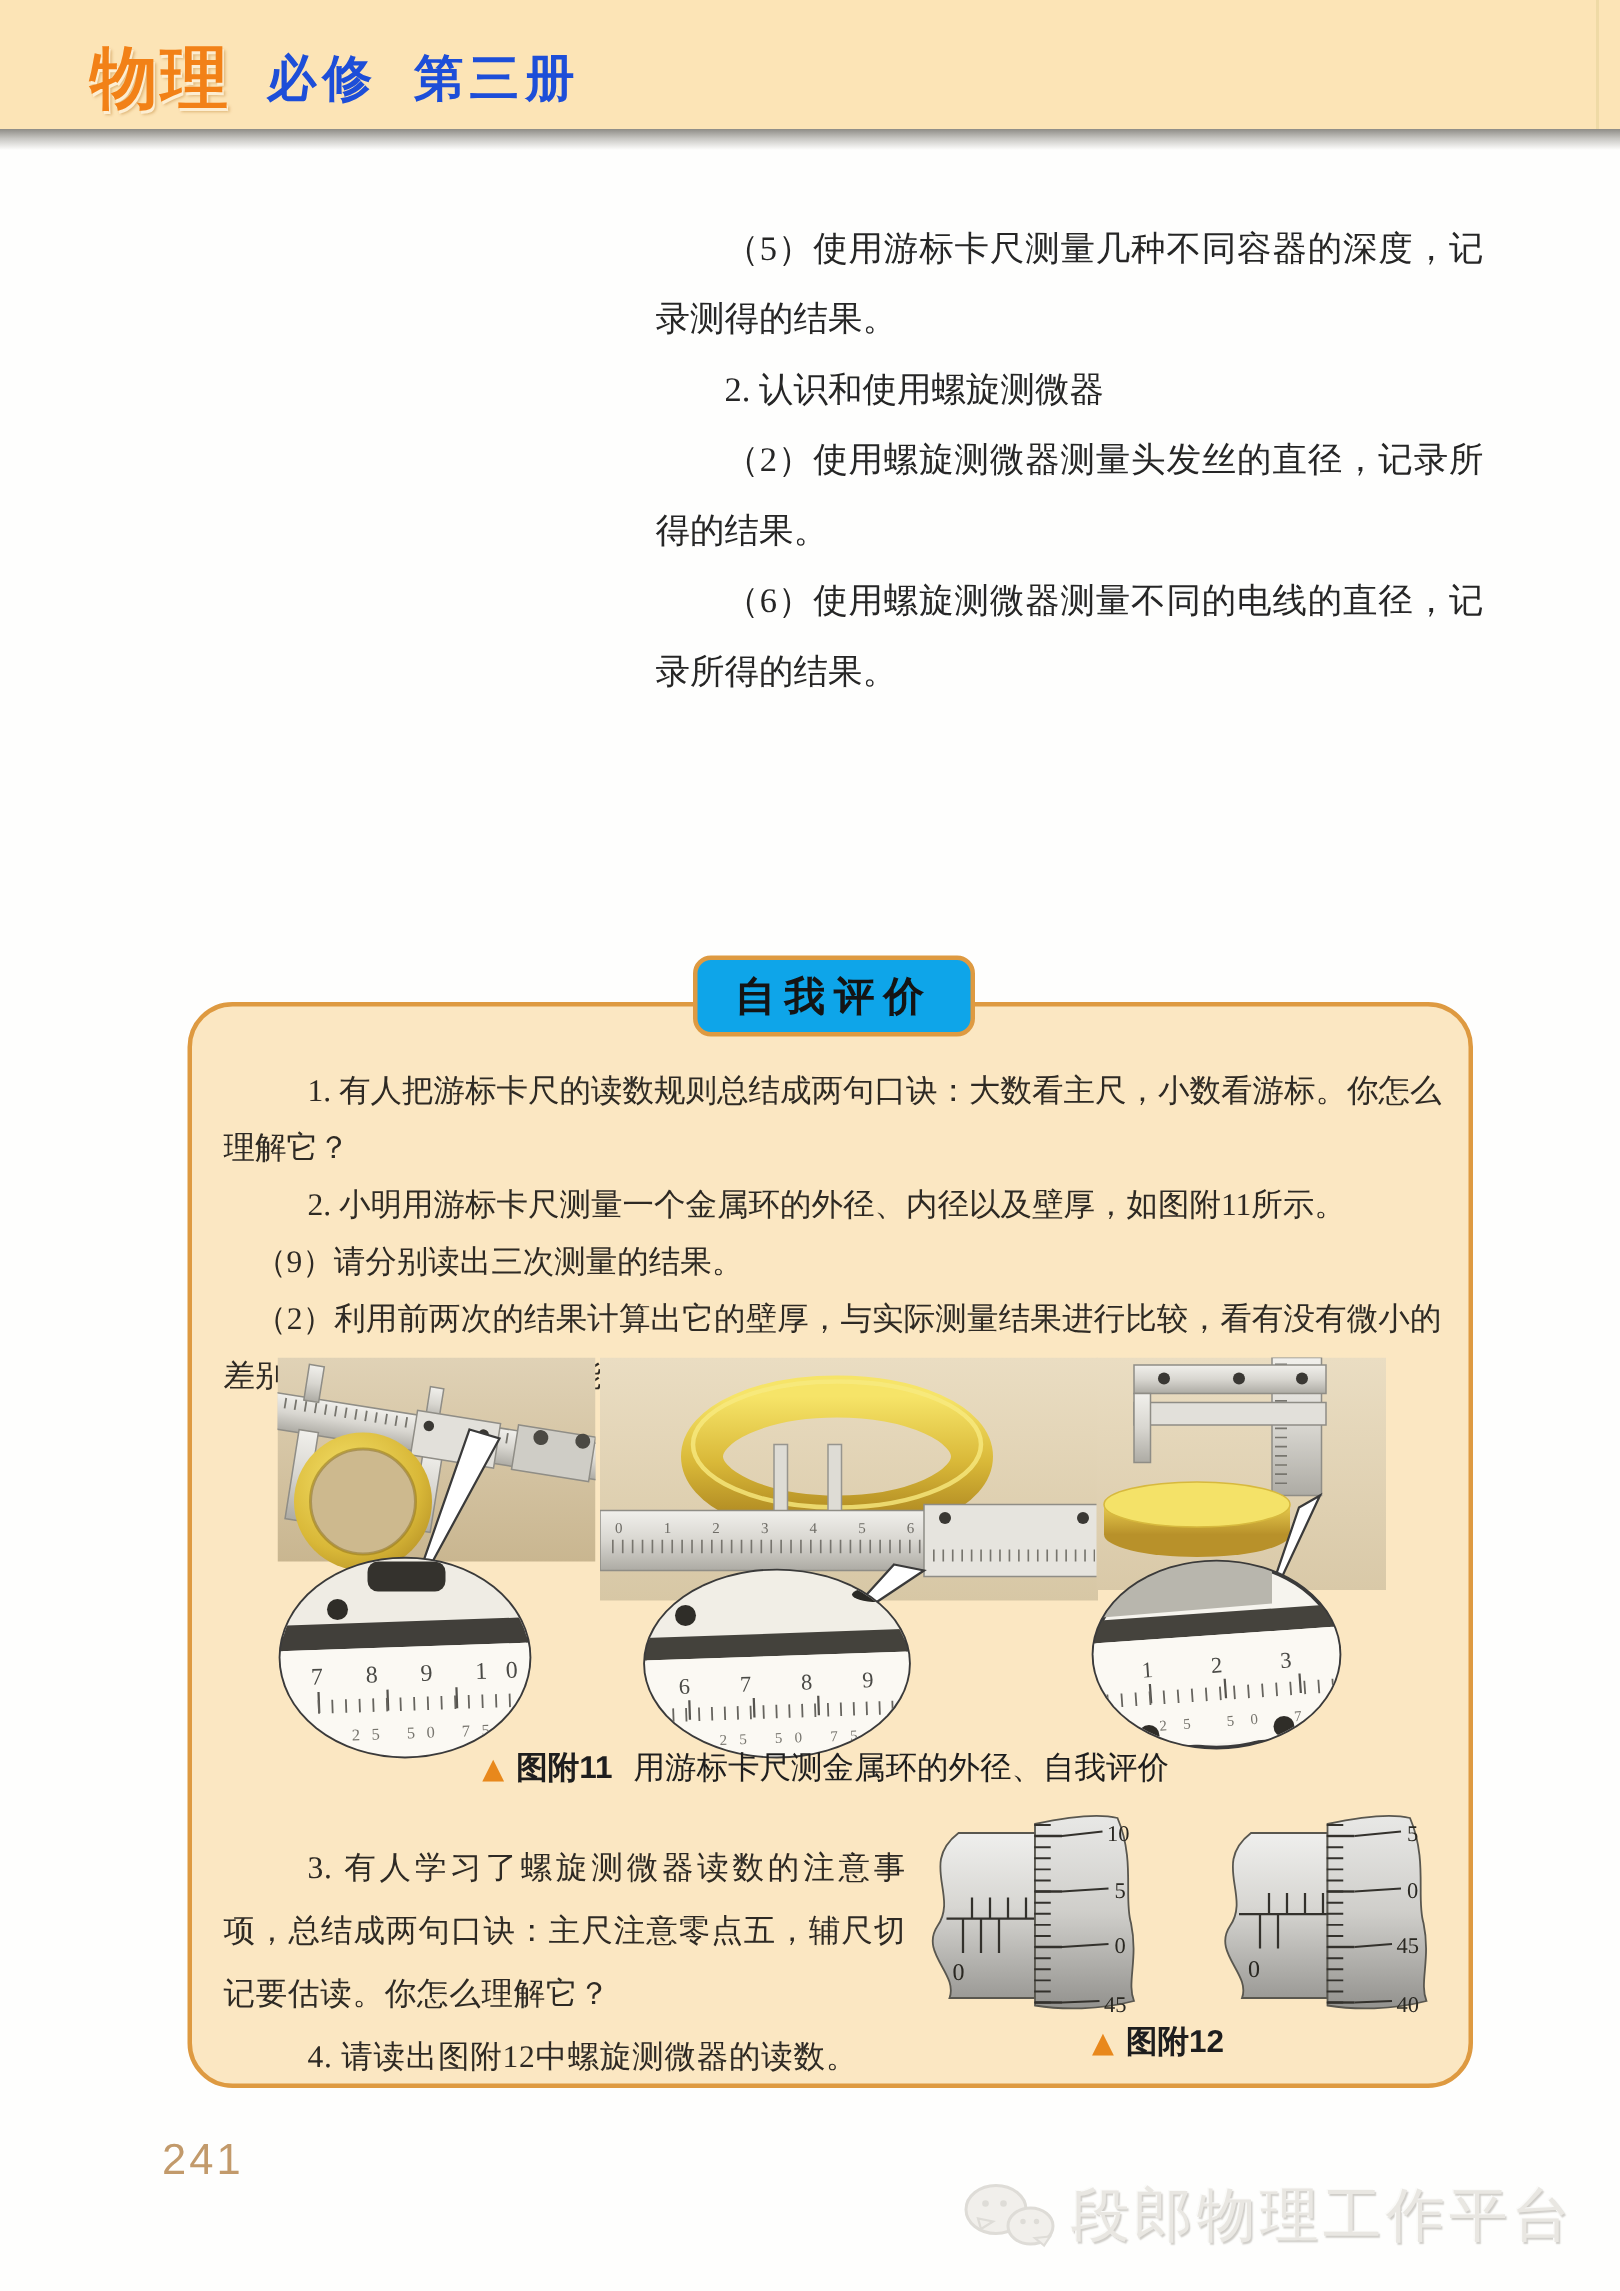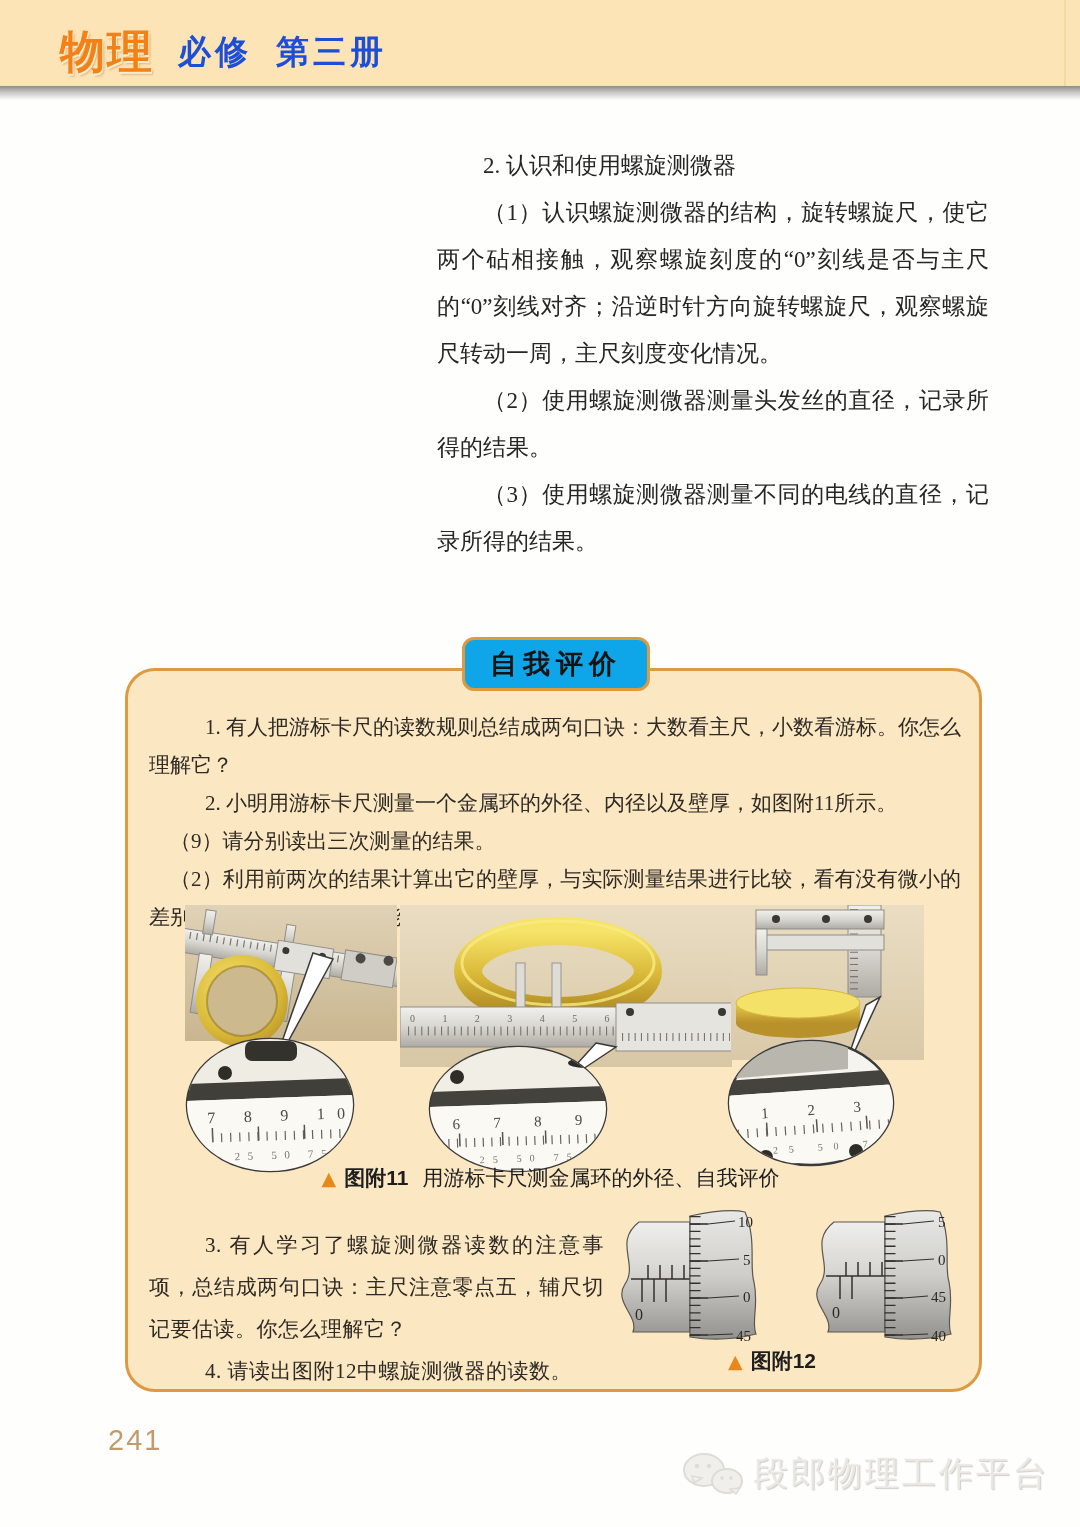--- a/index.html
+++ b/index.html
@@ -51,43 +51,43 @@
   .q34 p{margin:0;text-indent:56px;word-break:break-all;}
 
   #mi1{position:absolute;left:593px;top:1206px;}
   #mi2{position:absolute;left:788px;top:1206px;}
   .fig12-cap{position:absolute;left:593px;top:1347px;width:372px;text-align:center;white-space:nowrap;}
 
   
   .page-num{position:absolute;left:108px;top:1424px;font-family:"Liberation Sans",sans-serif;
         font-size:29px;color:#C29A6B;letter-spacing:2px;}
   .watermark{position:absolute;right:30px;top:1450px;display:flex;align-items:center;gap:8px;}
-  .wm-text{font-family:"Liberation Sans",sans-serif;font-size:34px;letter-spacing:3px;color:#E9E7E2;
+  .wm-text{font-family:"Liberation Sans",sans-serif;font-size:39px;letter-spacing:3px;color:#E9E7E2;
         text-shadow:-1px -1px 0 #FAFAF8,1px 1px 1px #CFCDC8;}
 </style>
 </head>
 <body>
 
 <div class="page">
 
   <div class="header-band">
     <div class="header-edge"></div>
     <div class="header-title">
       <span class="t-subject">物理</span>
       <span class="t-rest">必修</span>
       <span class="t-rest">第三册</span>
     </div>
   </div>
   <div class="header-shadow"></div>
 
   <div class="intro">
+    <p>（5）使用游标卡尺测量几种不同容器的深度，记录测得的结果。</p>
     <p>2. 认识和使用螺旋测微器</p>
-    <p>（1）认识螺旋测微器的结构，旋转螺旋尺，使它两个砧相接触，观察螺旋刻度的“0”刻线是否与主尺的“0”刻线对齐；沿逆时针方向旋转螺旋尺，观察螺旋尺转动一周，主尺刻度变化情况。</p>
     <p>（2）使用螺旋测微器测量头发丝的直径，记录所得的结果。</p>
-    <p>（3）使用螺旋测微器测量不同的电线的直径，记录所得的结果。</p>
+    <p>（6）使用螺旋测微器测量不同的电线的直径，记录所得的结果。</p>
   </div>
 
   <div class="eval-box"></div>
   <div class="eval-title">自我评价</div>
 
   <div class="q-block">
     <p class="p-num">1. 有人把游标卡尺的读数规则总结成两句口诀：大数看主尺，小数看游标。你怎么理解它？</p>
     <p class="p-num">2. 小明用游标卡尺测量一个金属环的外径、内径以及壁厚，如图附11所示。</p>
     <p class="p-sub">（9）请分别读出三次测量的结果。</p>
     <p class="p-sub">（2）利用前两次的结果计算出它的壁厚，与实际测量结果进行比较，看有没有微小的差别。如果有，请分析可能的原因。</p>

